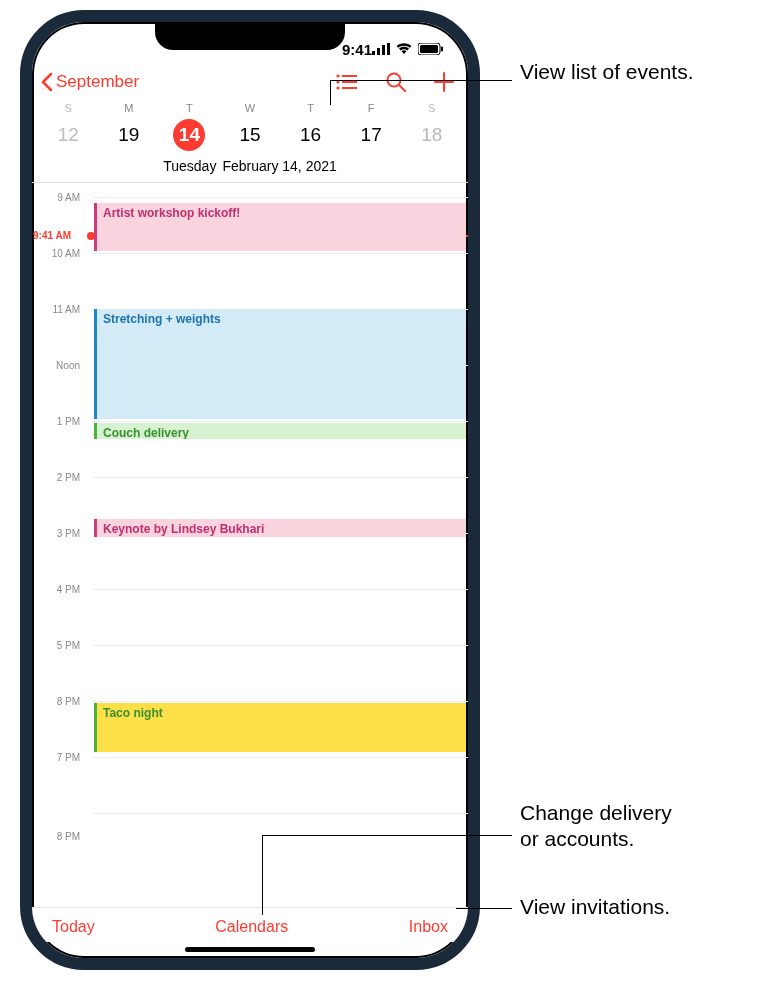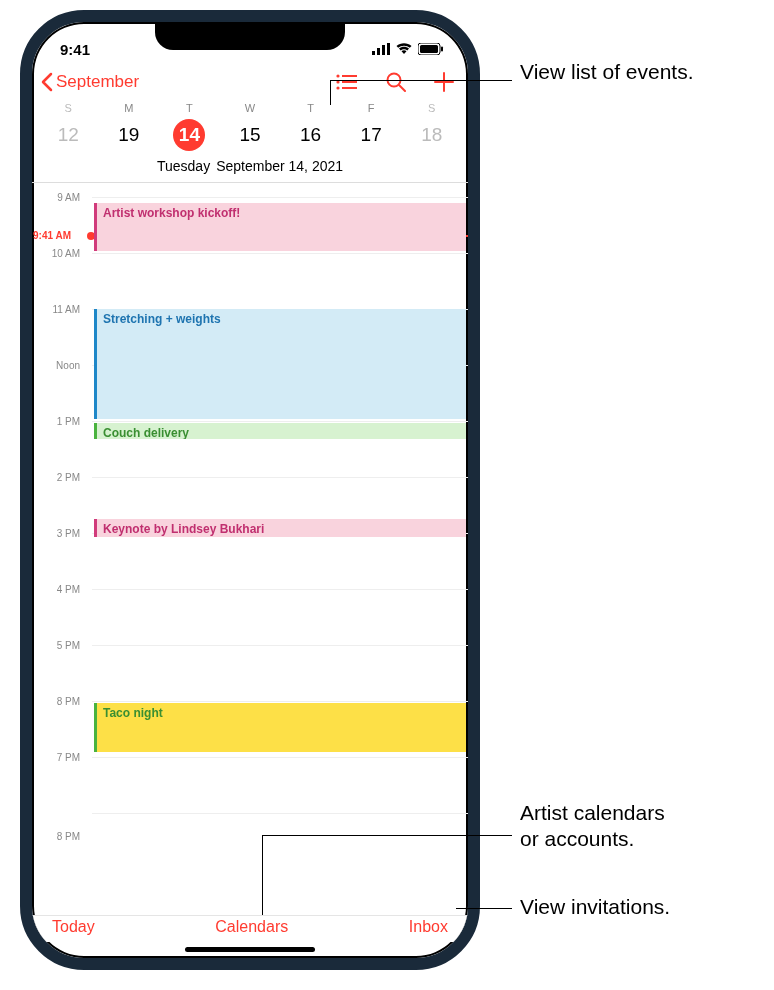--- a/index.html
+++ b/index.html
@@ -42,21 +42,21 @@
   .home-indicator {
     position: absolute;
     bottom: 6px; left: 50%; transform: translateX(-50%);
     width: 130px; height: 5px;
     background: #000;
     border-radius: 3px;
     z-index: 50;
   }
   
   .status-bar {
-    display: flex; justify-content: space-between; align-items: center;
+    display: flex; justify-content: flex-end; align-items: center;
     padding: 10px 24px 0 28px;
     height: 44px;
     font-weight: 600;
     font-size: 15px;
   }
   .status-right { display: flex; align-items: center; gap: 6px; }
   .status-right svg { display: block; }
   
   .navbar {
     display: flex; justify-content: space-between; align-items: center;
@@ -124,21 +124,21 @@
     padding: 3px 6px;
     border-left: 3px solid;
     overflow: hidden;
     border-radius: 0;
   }
   .event.short { white-space: nowrap; }
   
   .toolbar {
     position: absolute; left: 0; right: 0; bottom: 16px;
     display: flex; justify-content: space-between;
-    padding: 2px 20px 6px;
+    padding: 10px 20px 6px;
     font-size: 16px; color: #ff3b30;
     border-top: 1px solid #e5e5e5;
     background: #fff;
   }
   
   .callout {
     position: absolute;
     font-size: 21px;
     color: #000;
   }
@@ -240,21 +240,21 @@
         <span>16</span>
       </div>
       <div class="cell">
         <span>17</span>
       </div>
       <div class="cell wknd">
         <span>18</span>
       </div>
     </div>
   <div class="date-title">
-    <span class="dow">Tuesday</span><span>September 14, 2021</span>
+    <span class="dow">Tuesday</span><span>February 14, 2021</span>
   </div>
 
   <div class="timeline" id="timeline">
       <div class="hour-row" style="top: 14px; left: 60px;"></div>
       <div class="hour-label" style="top: 14px;">9 AM</div>
       <div class="hour-row" style="top: 70px; left: 60px;"></div>
       <div class="hour-label" style="top: 70px;">10 AM</div>
       <div class="hour-row" style="top: 126px; left: 60px;"></div>
       <div class="hour-label" style="top: 126px;">11 AM</div>
       <div class="hour-row" style="top: 182px; left: 60px;"></div>
@@ -291,20 +291,20 @@
   </div>
 
   <div class="home-indicator"></div>
 </div>
 
 <div class="callout" style="left:520px; top:60px;">View list of events.</div>
 <div class="callout-line" style="left:330px; top:80px; width:1px; height:25px;"></div>
 <div class="callout-line" style="left:330px; top:80px; width:182px; height:1px;"></div>
 
 <div class="callout" style="left:520px; top:800px; line-height:1.25;">
-  <div>Artist calendars</div>
+  <div>Change delivery</div>
   <div>or accounts.</div>
 </div>
 <div class="callout-line" style="left:262px; top:835px; width:1px; height:80px;"></div>
 <div class="callout-line" style="left:262px; top:835px; width:250px; height:1px;"></div>
 
 <div class="callout" style="left:520px; top:895px;">View invitations.</div>
 <div class="callout-line" style="left:456px; top:908px; width:56px; height:1px;"></div>
 
 </body></html>

